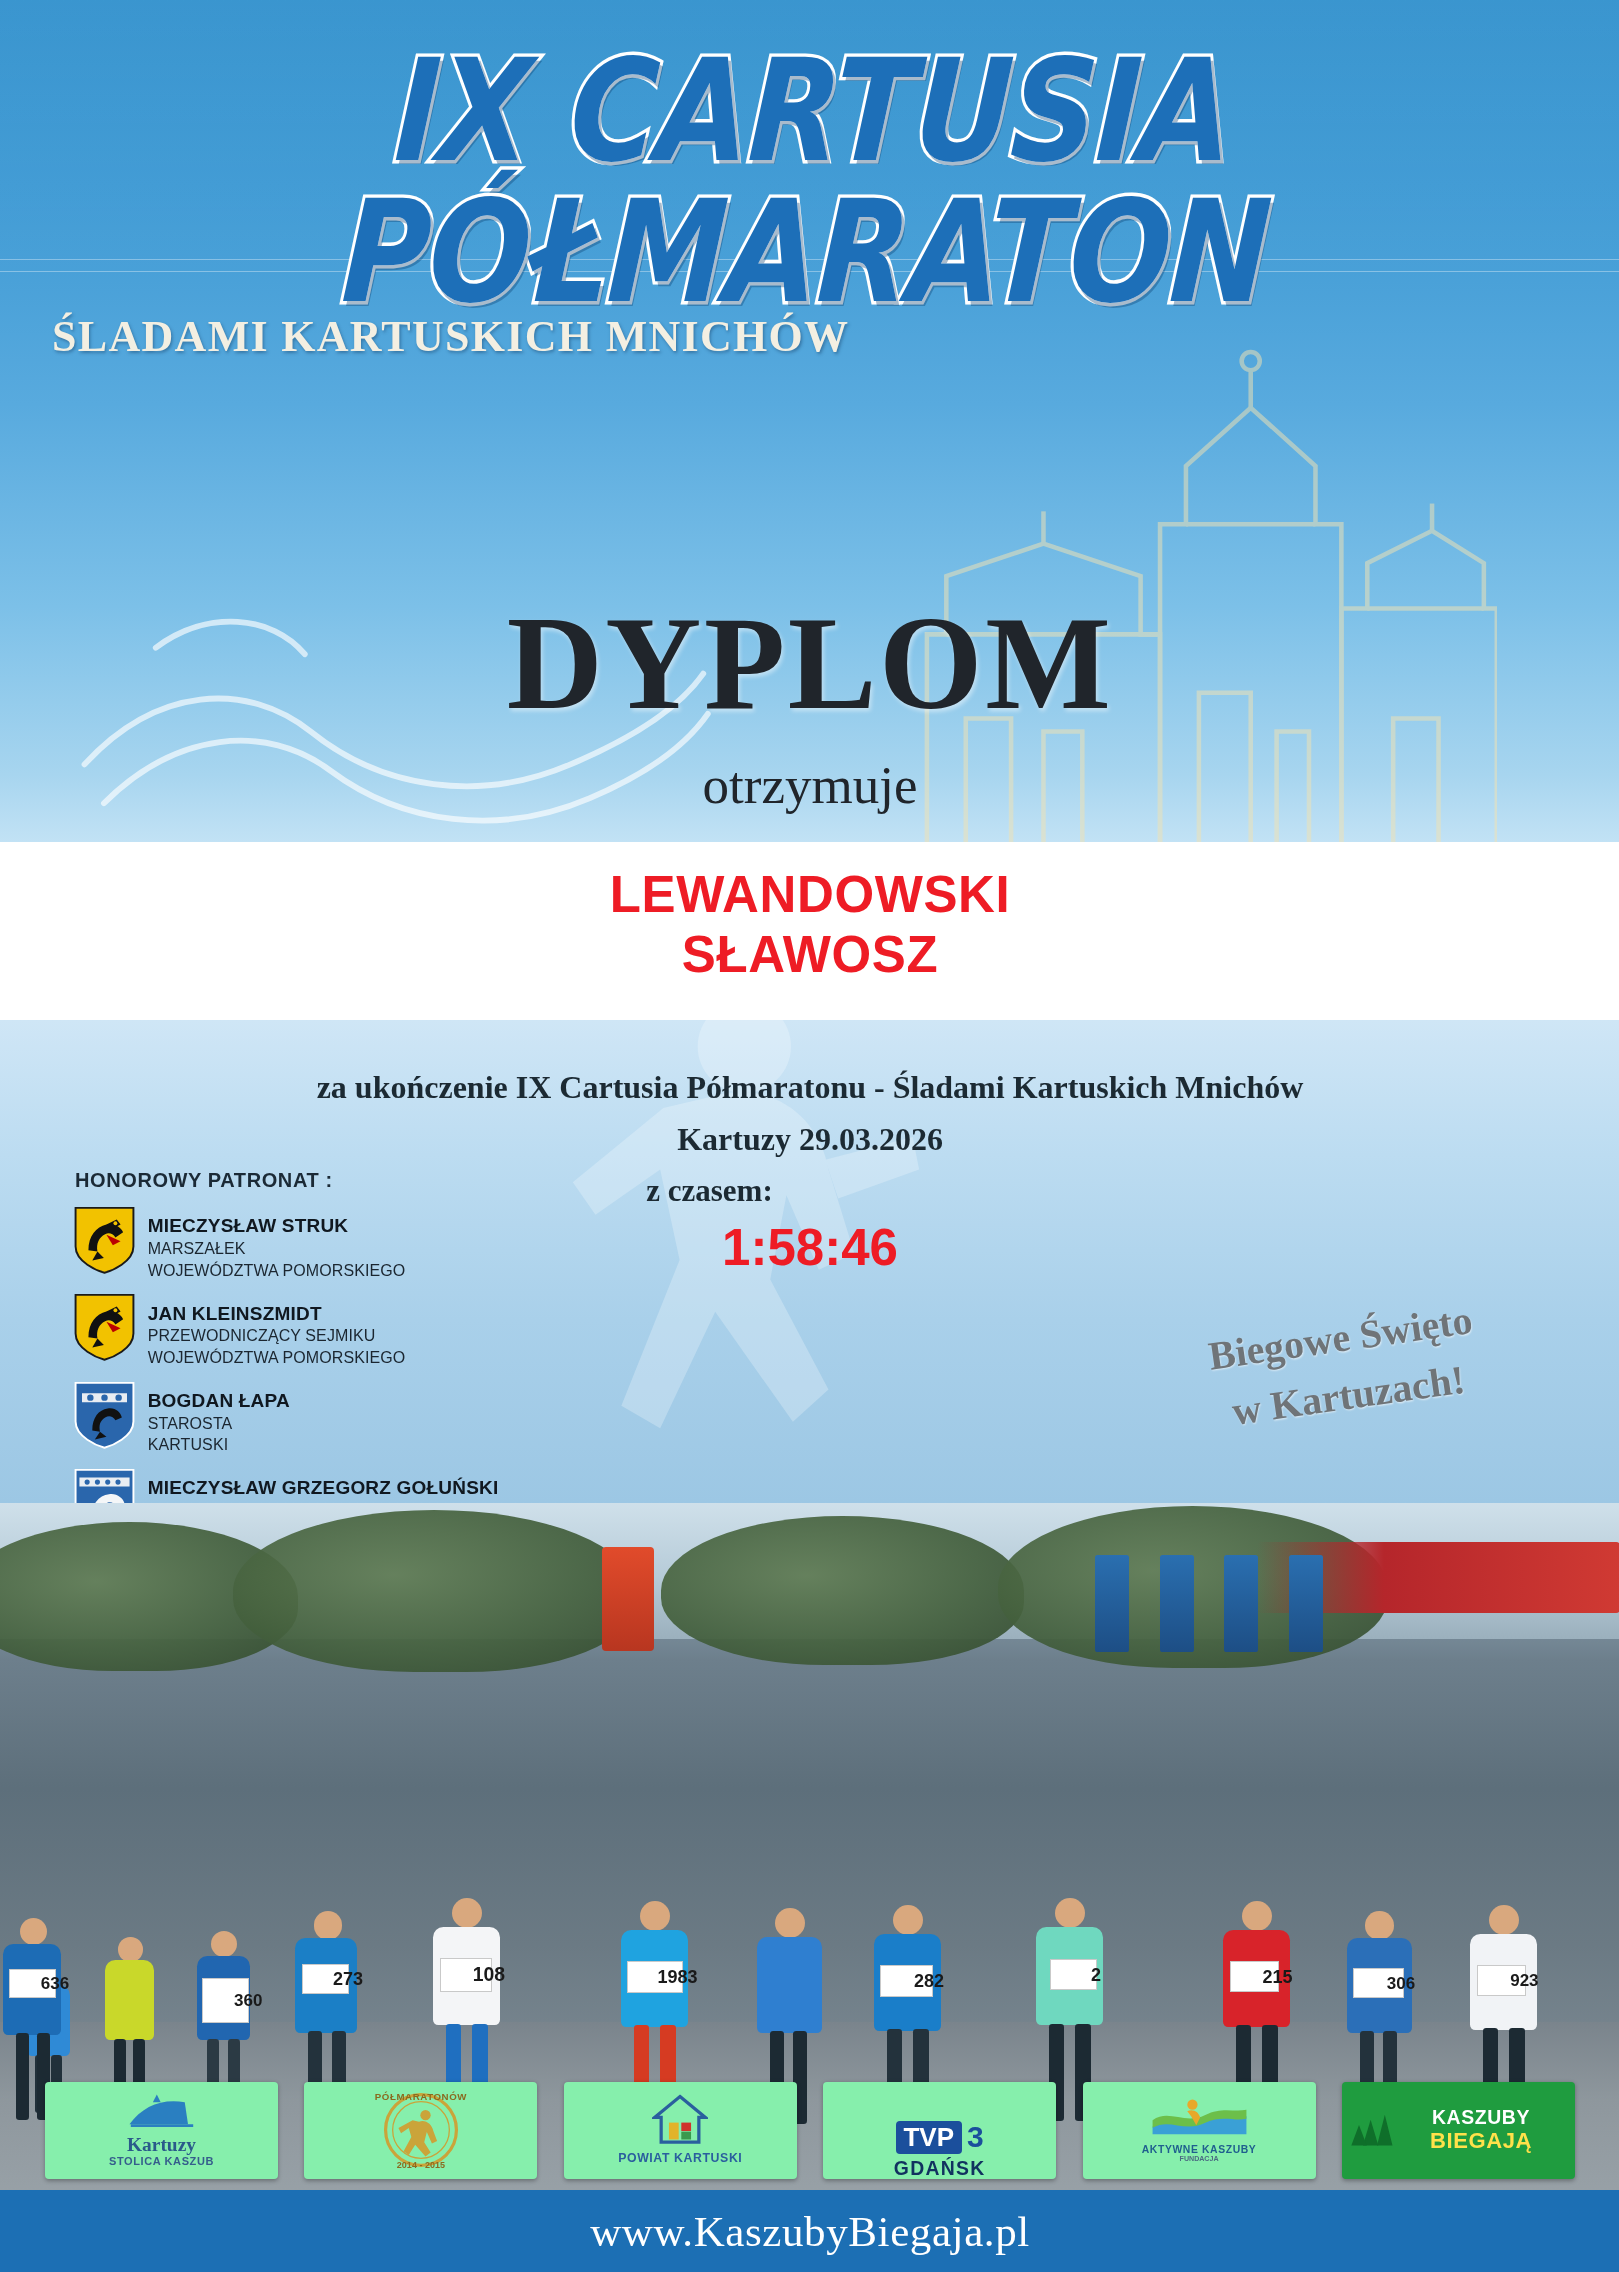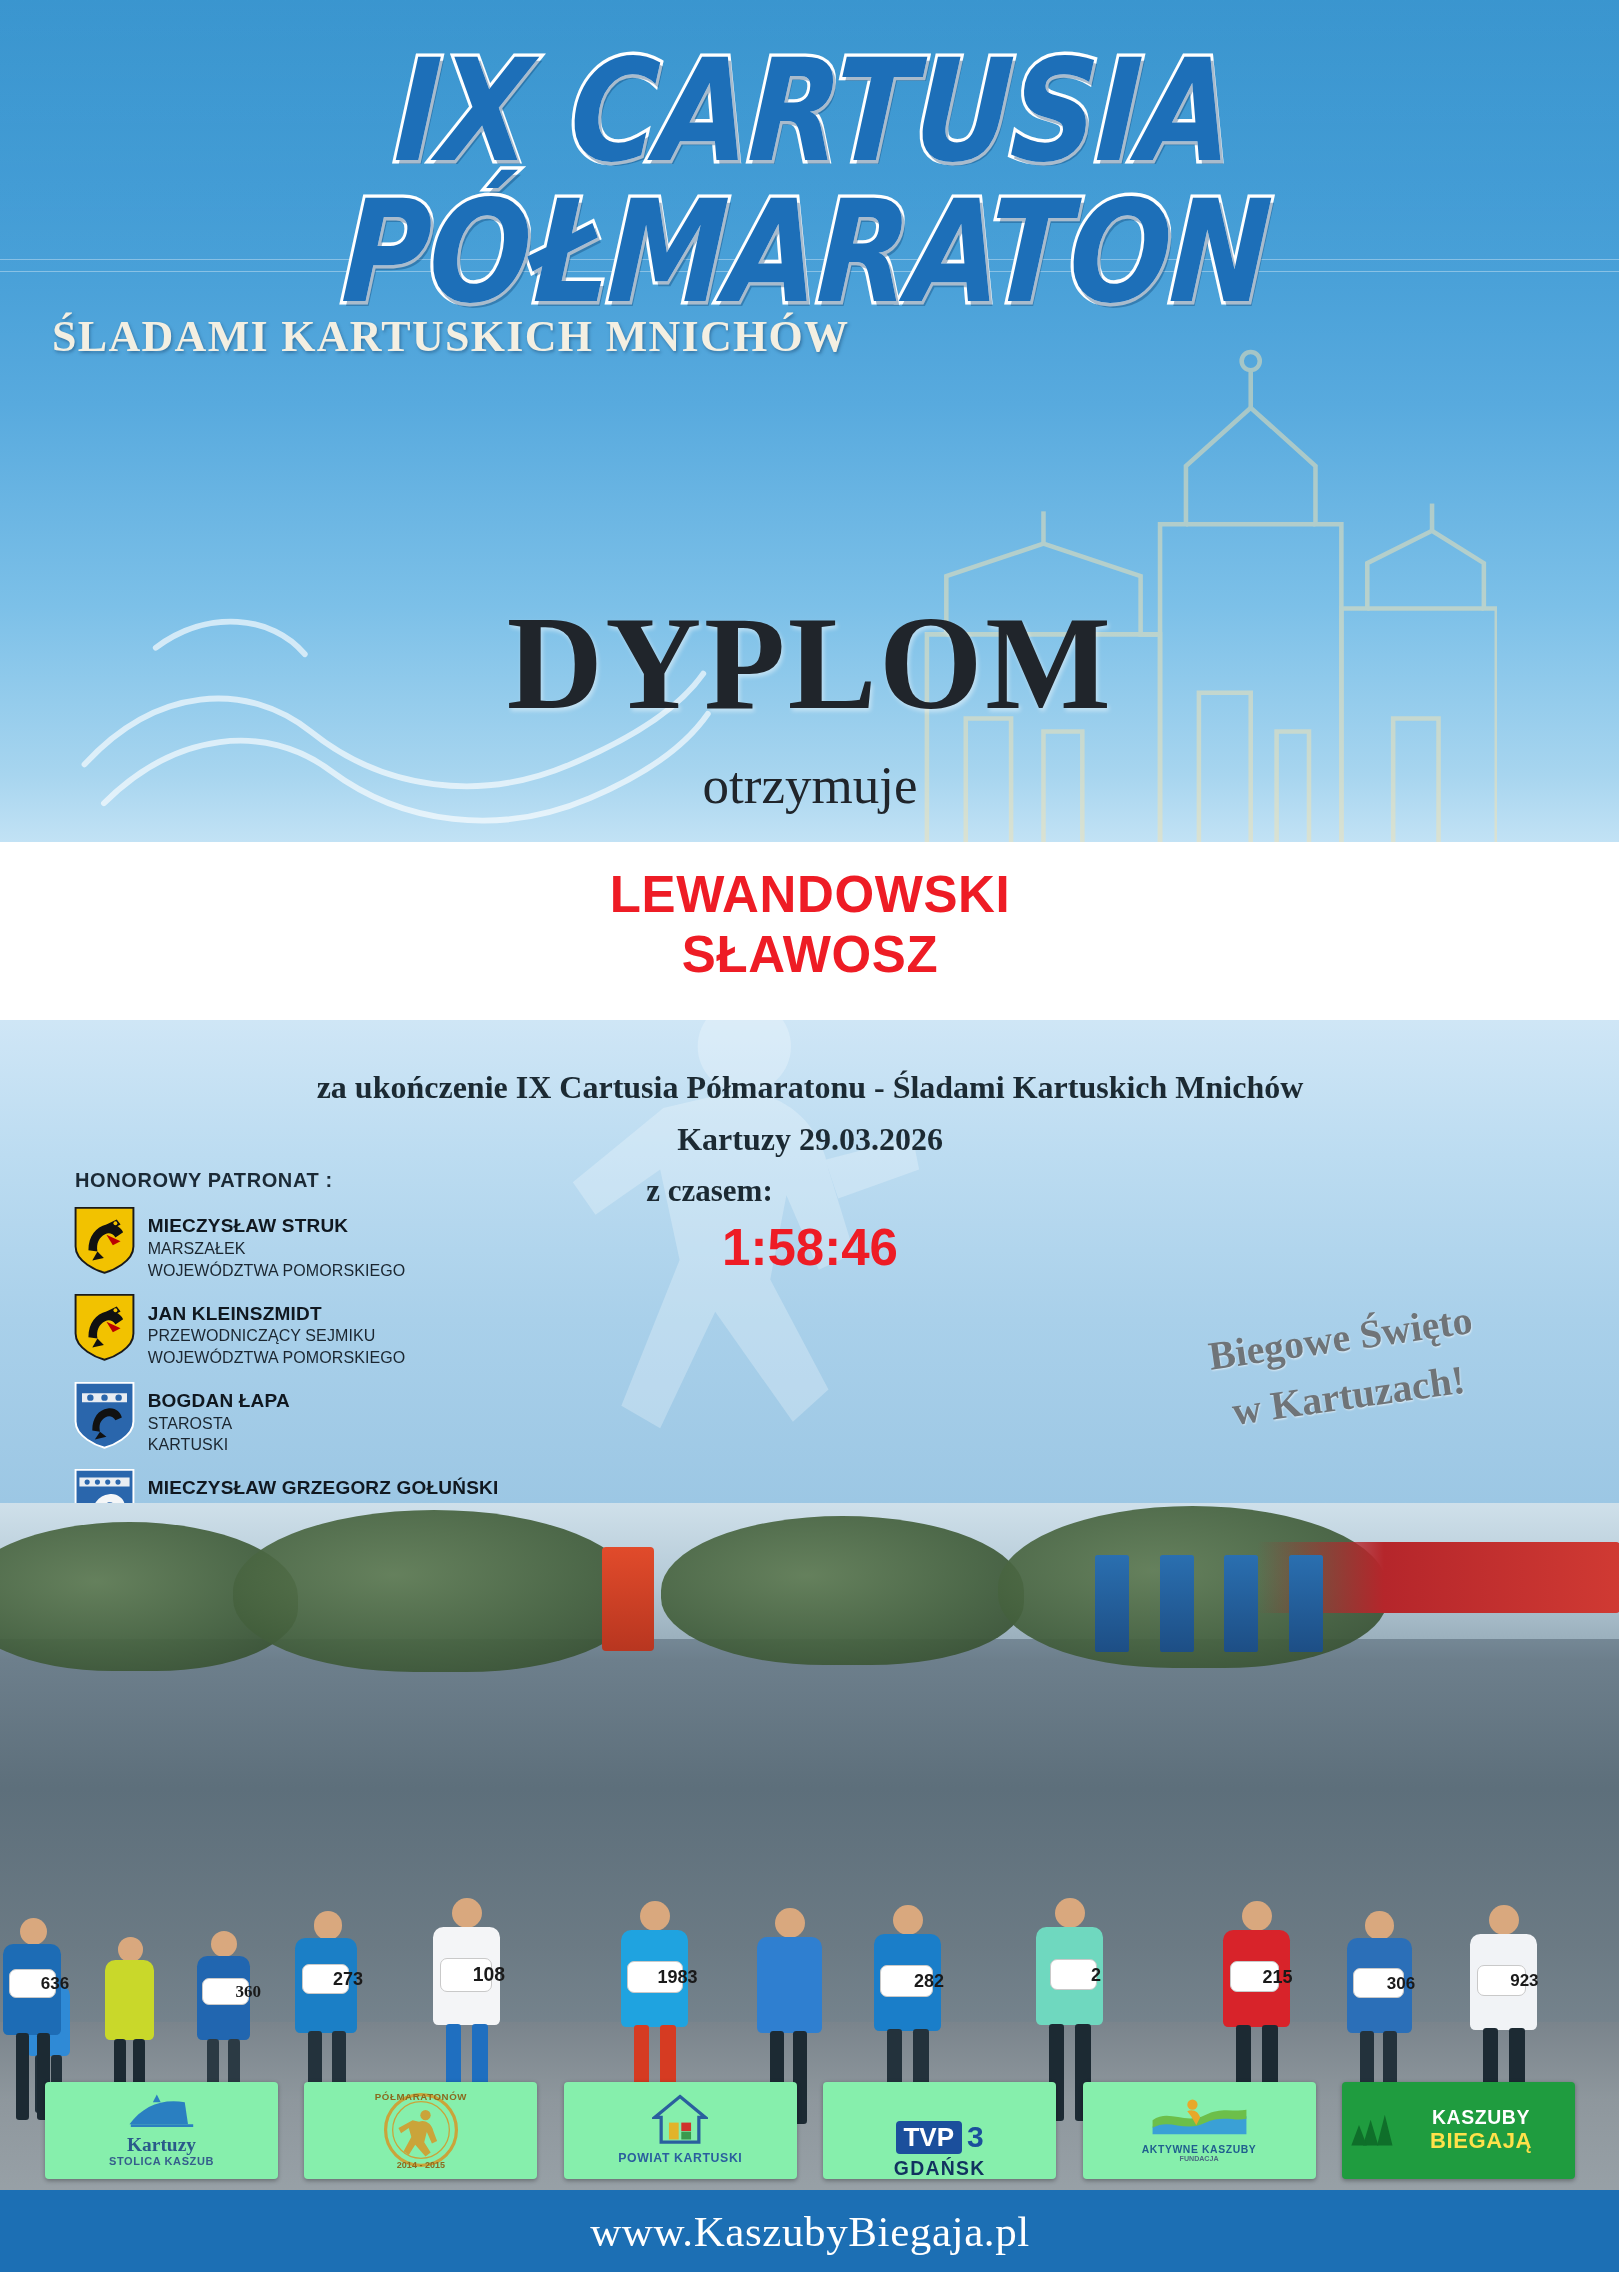--- a/index.html
+++ b/index.html
@@ -258,21 +258,21 @@
   }
   .r-head { position: absolute; border-radius: 50%; background: #d9a87e; }
   .r-body { position: absolute; border-radius: 10.4px 10.4px 5.2px 5.2px; }
   .r-leg  { position: absolute; background: #d9a87e; border-radius: 3.2px; }
   .bib {
     position: absolute;
     background: #fff;
     color: #1a1a1a;
     font-family: "Liberation Sans", sans-serif;
     font-weight: bold;
-    border-radius: 7px;
+    border-radius: 0;
     text-align: center;
     line-height: 1;
     display: flex; align-items: center; justify-content: center;
     border: 0.6px solid #c9c9c9;
     padding-left: 45px;
   }
 
   
   .sponsors {
     position: absolute; left: 0; top: 2070px; width: 1620px; height: 120px;
@@ -479,21 +479,21 @@
         <div class="r-head" style="left:21px; top:0; width:24.6px; height:24.6px;"></div>
         <div class="r-body" style="left:7.8px; top:23px; width:49px; height:80px; background:#c9d82a;"></div>
         <div class="r-leg" style="left:17px; top:102px; width:11.7px; height:76px; background:#1c2a33;"></div>
         <div class="r-leg" style="left:36px; top:102px; width:11.7px; height:76px; background:#1c2a33;"></div>
       </div>
       <div class="runner" style="left:188px; height:194px; width:71px;">
         <div class="r-head" style="left:23px; top:0; width:26px; height:26px;"></div>
         <div class="r-body" style="left:9px; top:24.6px; width:53px; height:84px; background:#2166b0;"></div>
         <div class="r-leg" style="left:19.4px; top:108px; width:11.7px; height:80px; background:#2b3a44;"></div>
         <div class="r-leg" style="left:40px; top:108px; width:11.7px; height:80px; background:#2b3a44;"></div>
-        <div class="bib" style="left:14.3px; top:47px; width:40px; height:27px; font-size:17px;font-family:Liberation Serif, serif;">360</div>
+        <div class="bib" style="left:14.3px; top:47px; width:40px; height:45px; font-size:17px;">360</div>
       </div>
       <div class="runner" style="left:-6.5px; height:207px; width:78px;">
         <div class="r-head" style="left:26px; top:0; width:27px; height:27px;"></div>
         <div class="r-body" style="left:9px; top:26px; width:58px; height:91px; background:#1d6cb5;"></div>
         <div class="r-leg" style="left:22px; top:115px; width:13px; height:87px; background:#1c2a33;"></div>
         <div class="r-leg" style="left:43px; top:115px; width:13px; height:87px; background:#1c2a33;"></div>
         <div class="bib" style="left:15.5px; top:51px; width:41px; height:28.5px; font-size:17px;">636</div>
       </div>
       <div class="runner" style="left:285px; height:214px; width:84px;">
         <div class="r-head" style="left:28.5px; top:0; width:28.5px; height:28.5px;"></div>

